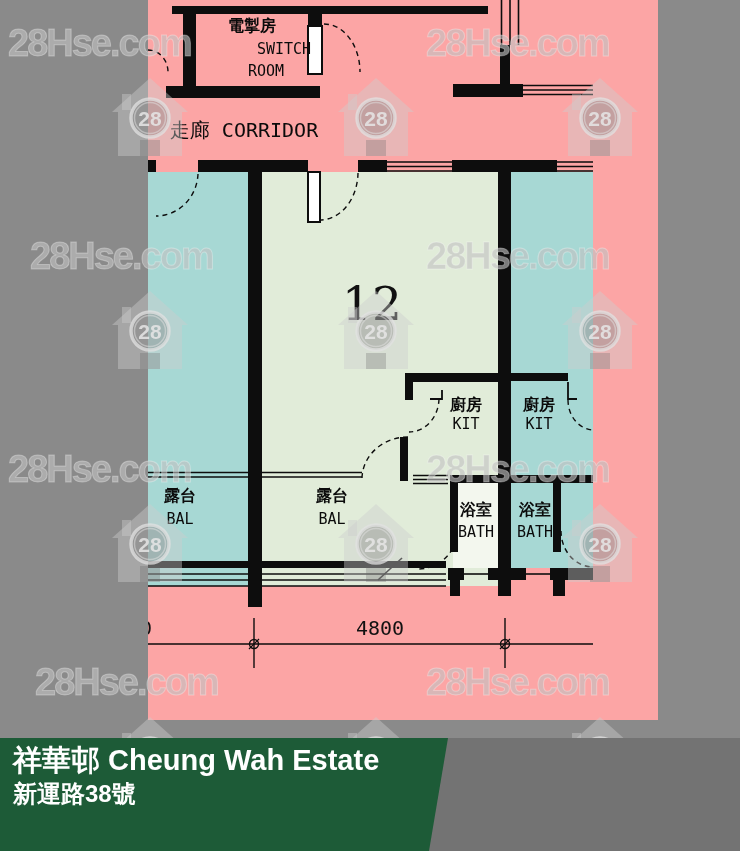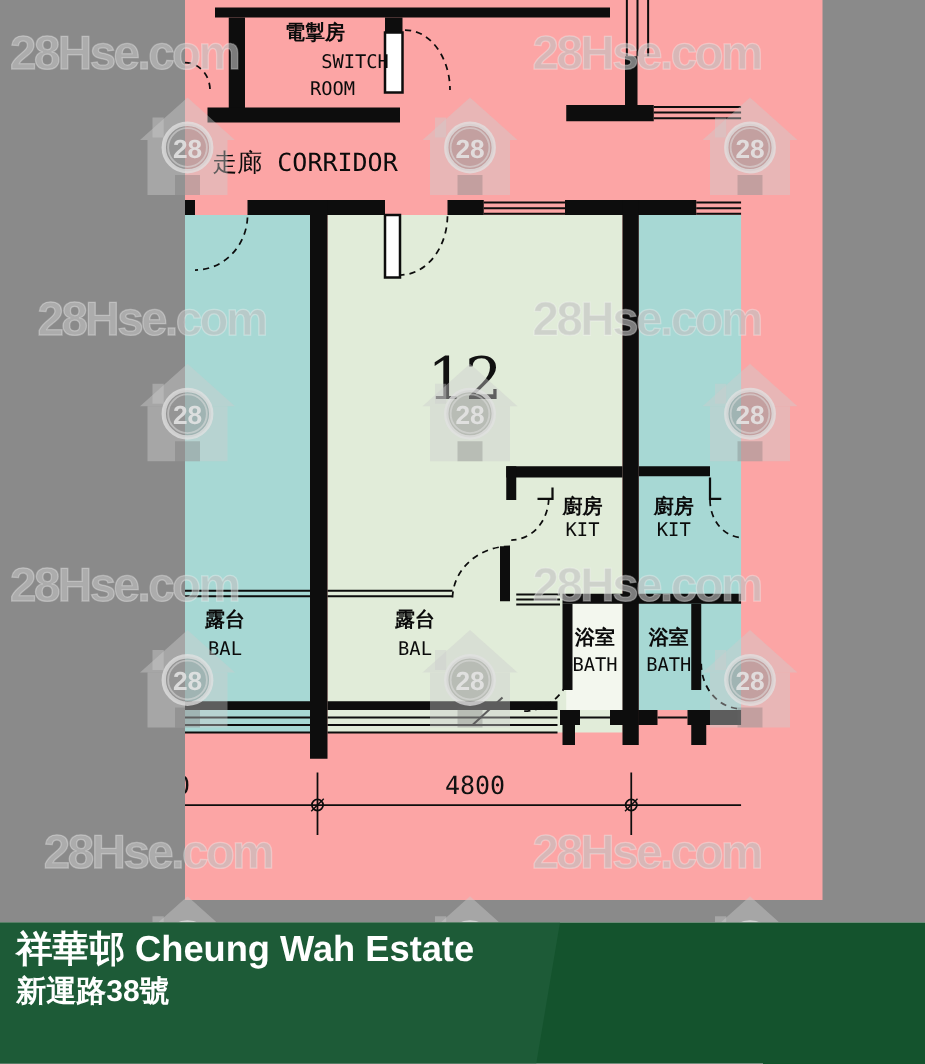--- a/index.html
+++ b/index.html
@@ -30,21 +30,21 @@
   #dim-clip{position:absolute;font-family:"DejaVu Sans Mono",monospace;font-size:20px;color:#111;}
   
   #watermarks{position:absolute;left:0;top:0;width:740px;height:738px;overflow:hidden;pointer-events:none;}
   .wm-text{
     position:absolute;font-family:"Liberation Sans",sans-serif;font-weight:700;
     font-size:38px;letter-spacing:-2px;color:rgba(193,193,193,0.62);
     -webkit-text-stroke:1px rgba(255,255,255,0.30);white-space:nowrap;
   }
   .wm-icon{position:absolute;width:80px;height:96px;}
   
-  #bottom-strip{position:absolute;left:0;top:738px;width:740px;height:113px;background:#14532d;}
+  #bottom-strip{position:absolute;left:0;top:738px;width:740px;height:113px;background:#737373;}
   #banner-shape{position:absolute;left:0;top:0;}
   #banner-text{position:absolute;left:13px;top:2px;color:#ffffff;}
   #banner-line1{font-size:29px;font-weight:700;line-height:40px;}
   #banner-line2,#banner-line3{font-size:24px;font-weight:700;line-height:28px;}
 </style>
 </head>
 <body>
 
 <div id="stage">
 

